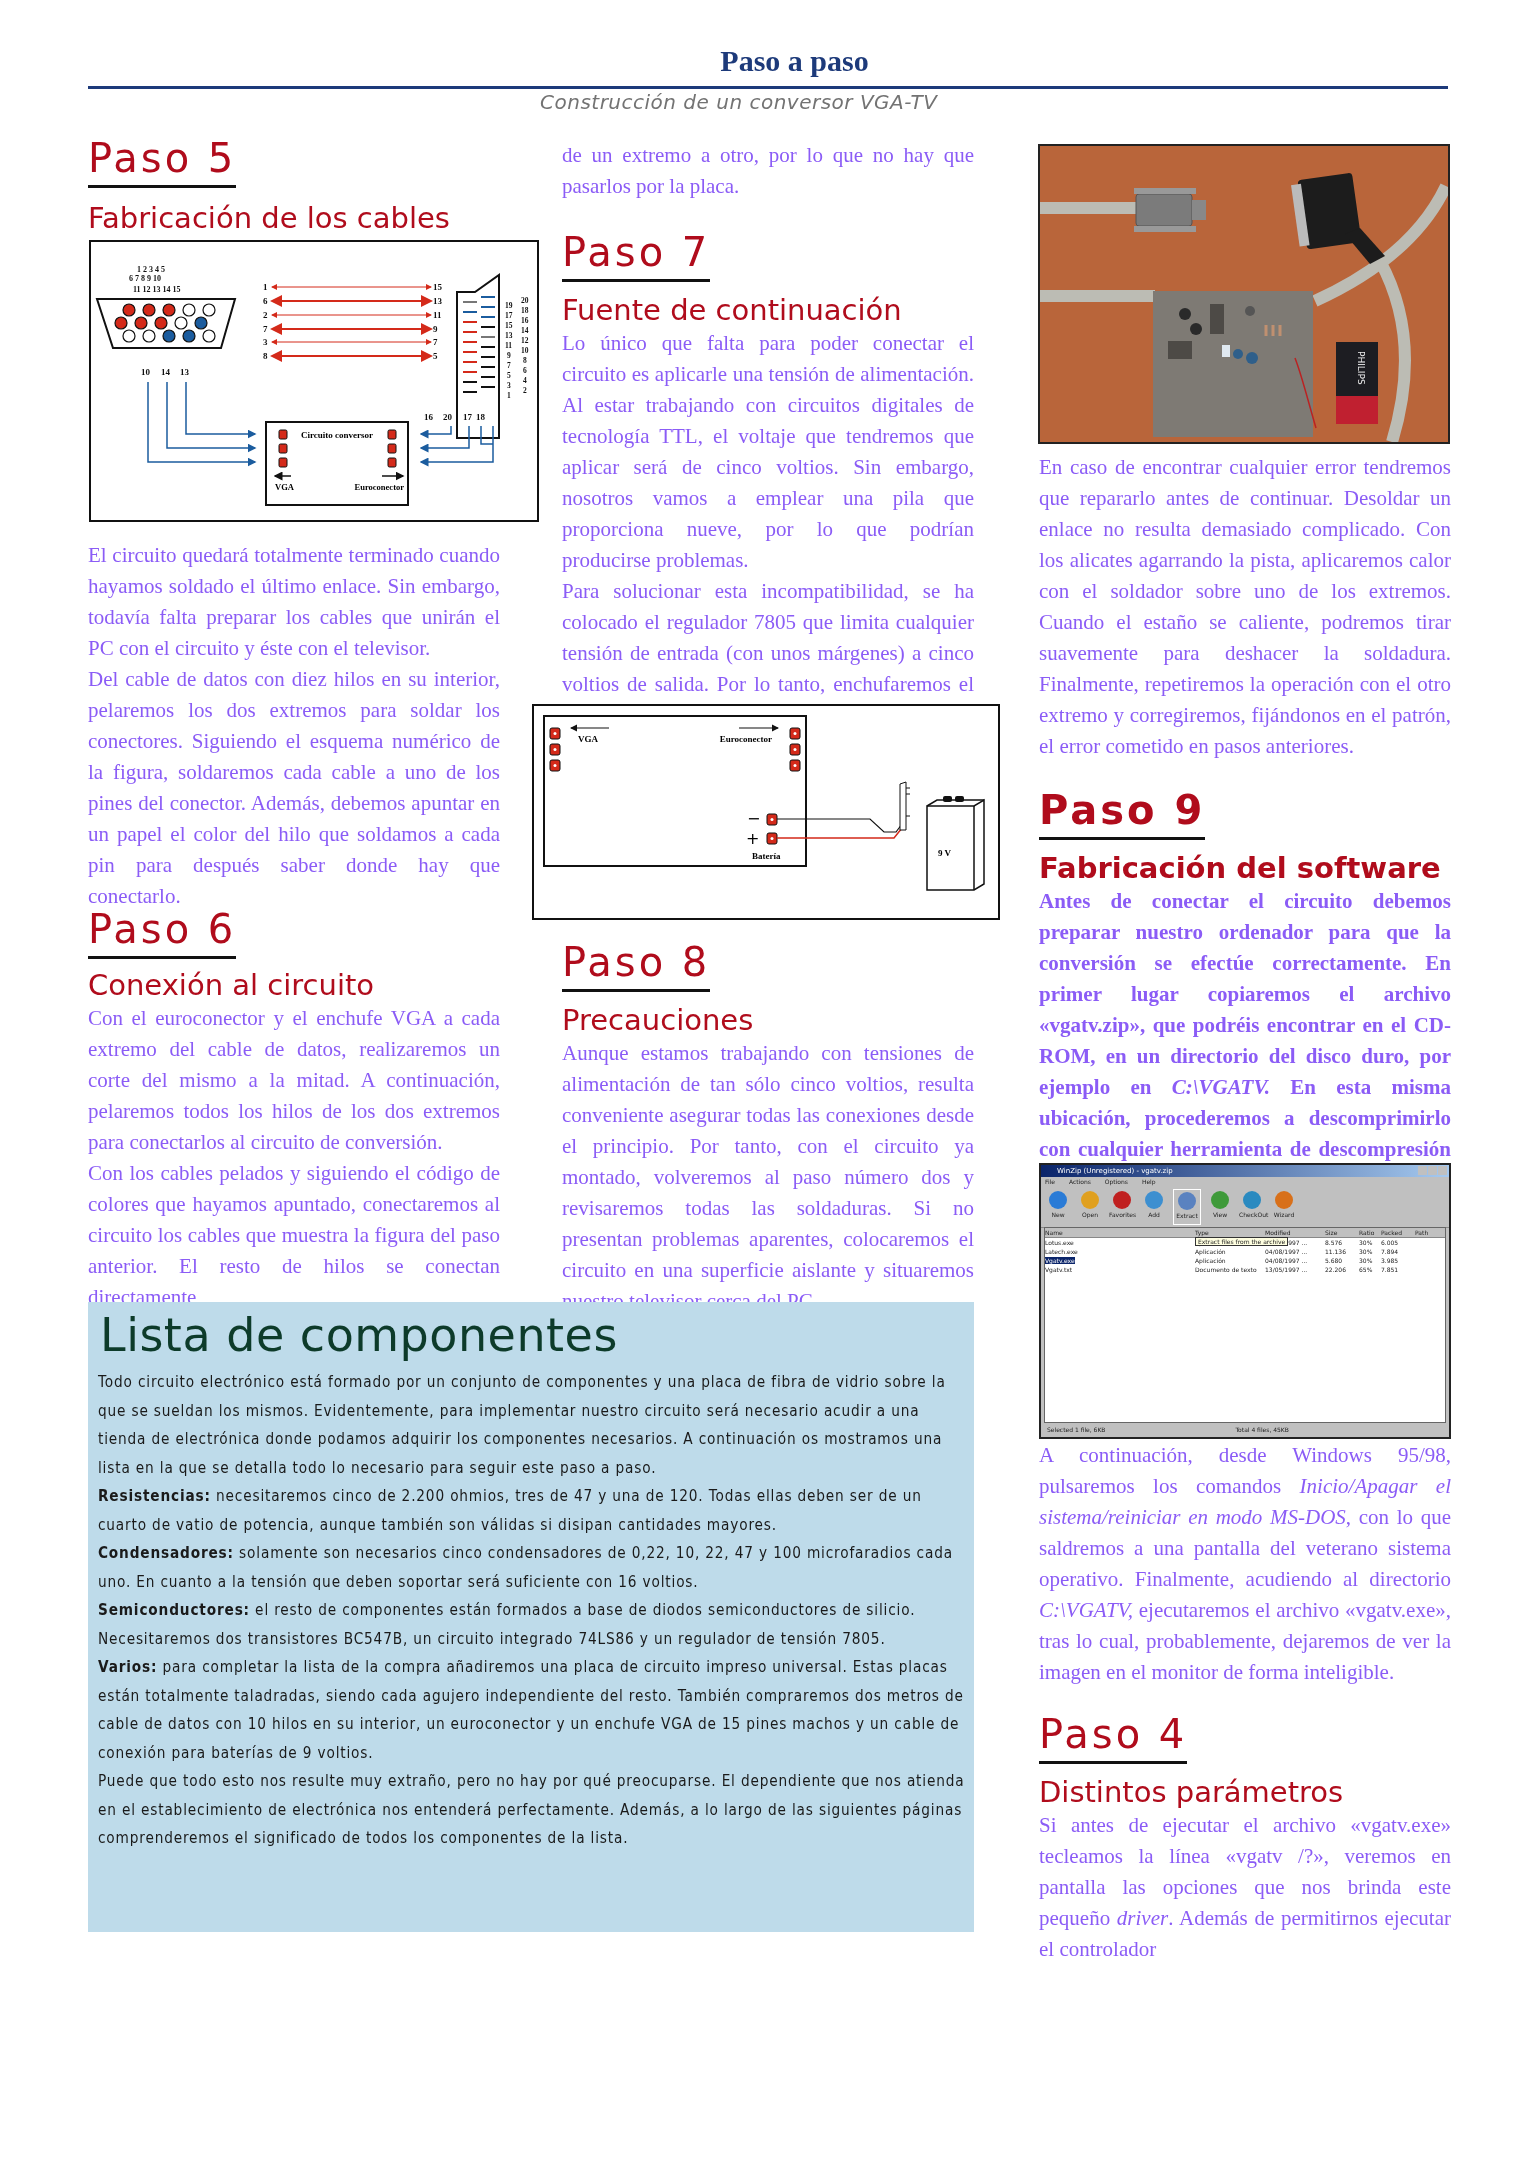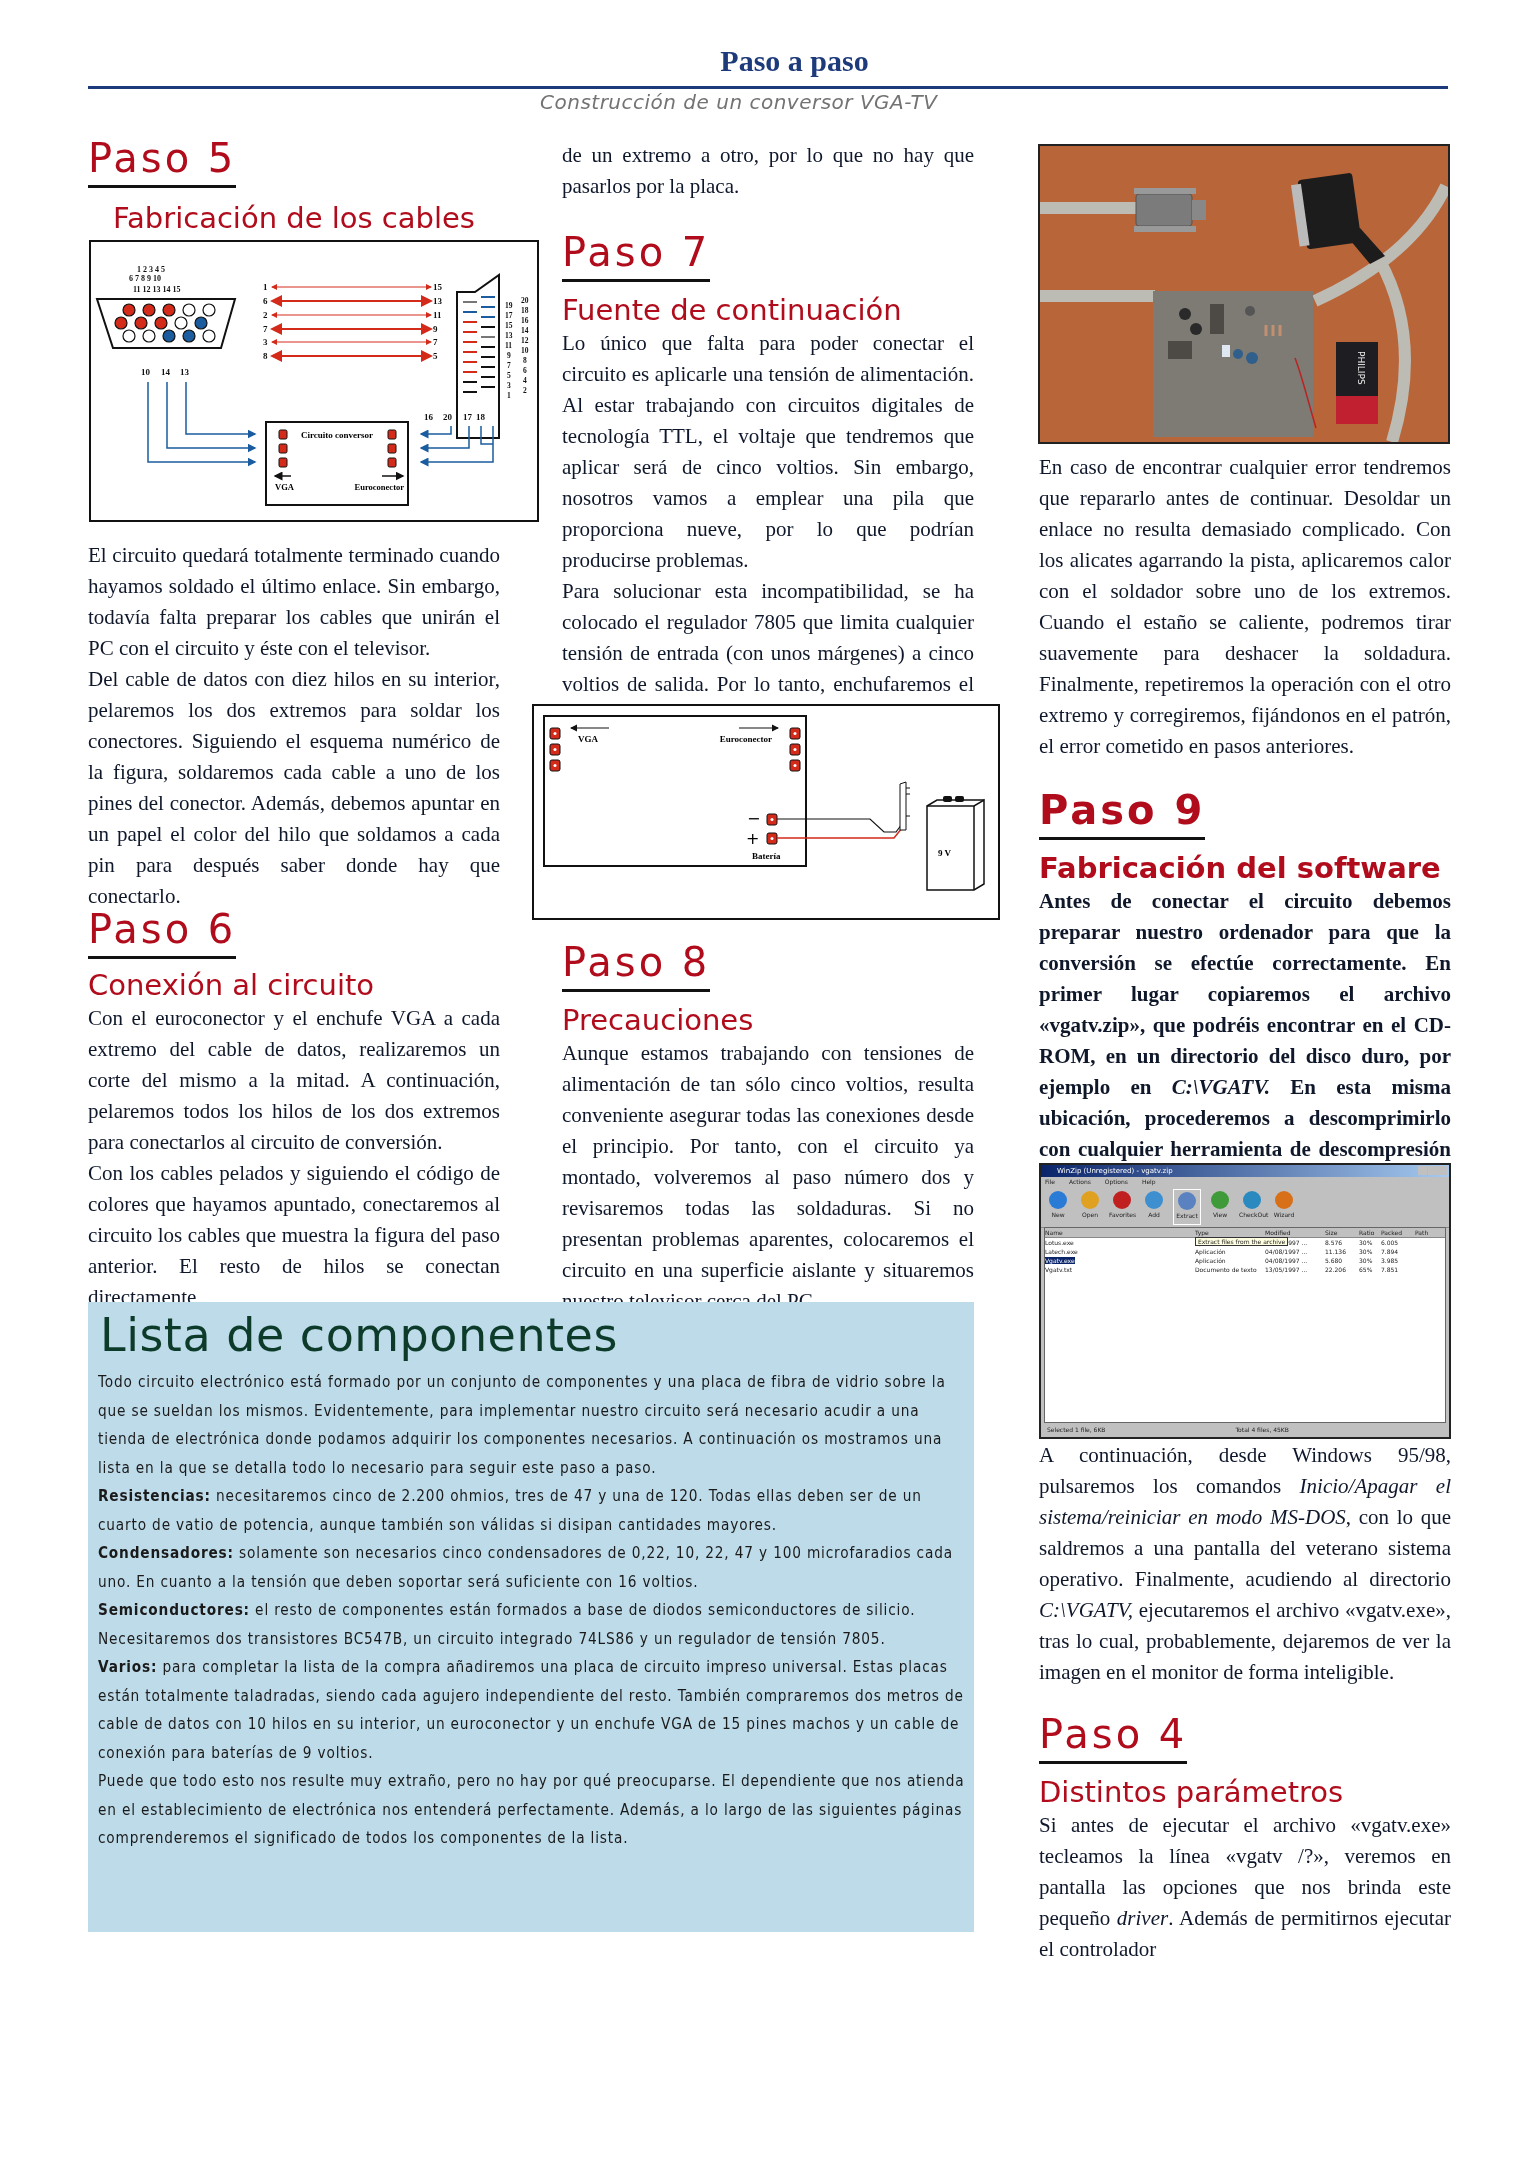--- a/index.html
+++ b/index.html
@@ -5,21 +5,21 @@
   html,body{margin:0;padding:0;background:#fff;}
   body{width:1529px;height:2160px;position:relative;overflow:hidden;font-family:"Liberation Serif","DejaVu Serif",serif;color:#111;}
   .abs{position:absolute;}
   
   .hdr-title{left:0;width:1529px;top:44px;text-align:center;font-family:"Liberation Serif",serif;font-weight:bold;font-size:30px;color:#1d3a7a;padding-left:60px;box-sizing:border-box;}
   .hdr-rule{left:88px;top:86px;width:1360px;height:3px;background:#1d3a7a;}
   .hdr-sub{left:540px;top:90px;font-family:"DejaVu Sans",sans-serif;font-style:italic;font-size:20px;color:#737373;letter-spacing:0.5px;}
   
   .paso{font-family:"DejaVu Sans",sans-serif;font-size:40px;color:#b00c1c;letter-spacing:3px;line-height:48px;padding-bottom:3px;border-bottom:3px solid #111;display:inline-block;}
   .sub{font-family:"DejaVu Sans",sans-serif;font-size:29px;color:#b00c1c;line-height:36px;white-space:nowrap;}
-  .body{font-family:"Liberation Serif","DejaVu Serif",serif;font-size:21px;line-height:31px;text-align:justify;color:#0f172a;}
+  .body{font-family:"Liberation Serif","DejaVu Serif",serif;font-size:21px;line-height:31px;text-align:justify;color:#8b5cf6;}
   .body p{margin:0;}
   .col1{left:88px;width:412px;}
   .col2{left:562px;width:412px;}
   .col3{left:1039px;width:412px;}
   
   .fig{border:2px solid #111;background:#fff;}
   .photo{background:#b9653a;border:2px solid #222;overflow:hidden;}
   
   .comp{left:88px;top:1302px;width:886px;height:630px;background:#bedbea;}
   .comp-title{font-family:"DejaVu Sans",sans-serif;font-size:46px;color:#0d3b2a;padding:6px 12px 0 12px;letter-spacing:0.5px;}
@@ -41,21 +41,21 @@
 </style>
 </head>
 <body>
 
 <div class="abs hdr-title">Paso a paso</div>
 <div class="abs hdr-rule"></div>
 <div class="abs hdr-sub">Construcción de un conversor VGA-TV</div>
 
 <div class="abs col1" style="top:134px;">
   <div class="paso">Paso 5</div>
-  <div class="sub" style="margin-top:12px;text-align:center;">Fabricación de los cables</div>
+  <div class="sub" style="margin-top:12px;">Fabricación de los cables</div>
 </div>
 
 <div class="abs fig" style="left:89px;top:240px;width:446px;height:278px;">
   <svg width="446" height="278" viewBox="0 0 446 278">
     <defs>
       <marker id="ar" markerWidth="6" markerHeight="6" refX="5" refY="3" orient="auto">
           <path d="M0,0 L6,3 L0,6 z" fill="#d42a1a"></path>
         </marker>
       <marker id="al" markerWidth="6" markerHeight="6" refX="1" refY="3" orient="auto">
           <path d="M6,0 L0,3 L6,6 z" fill="#d42a1a"></path>

